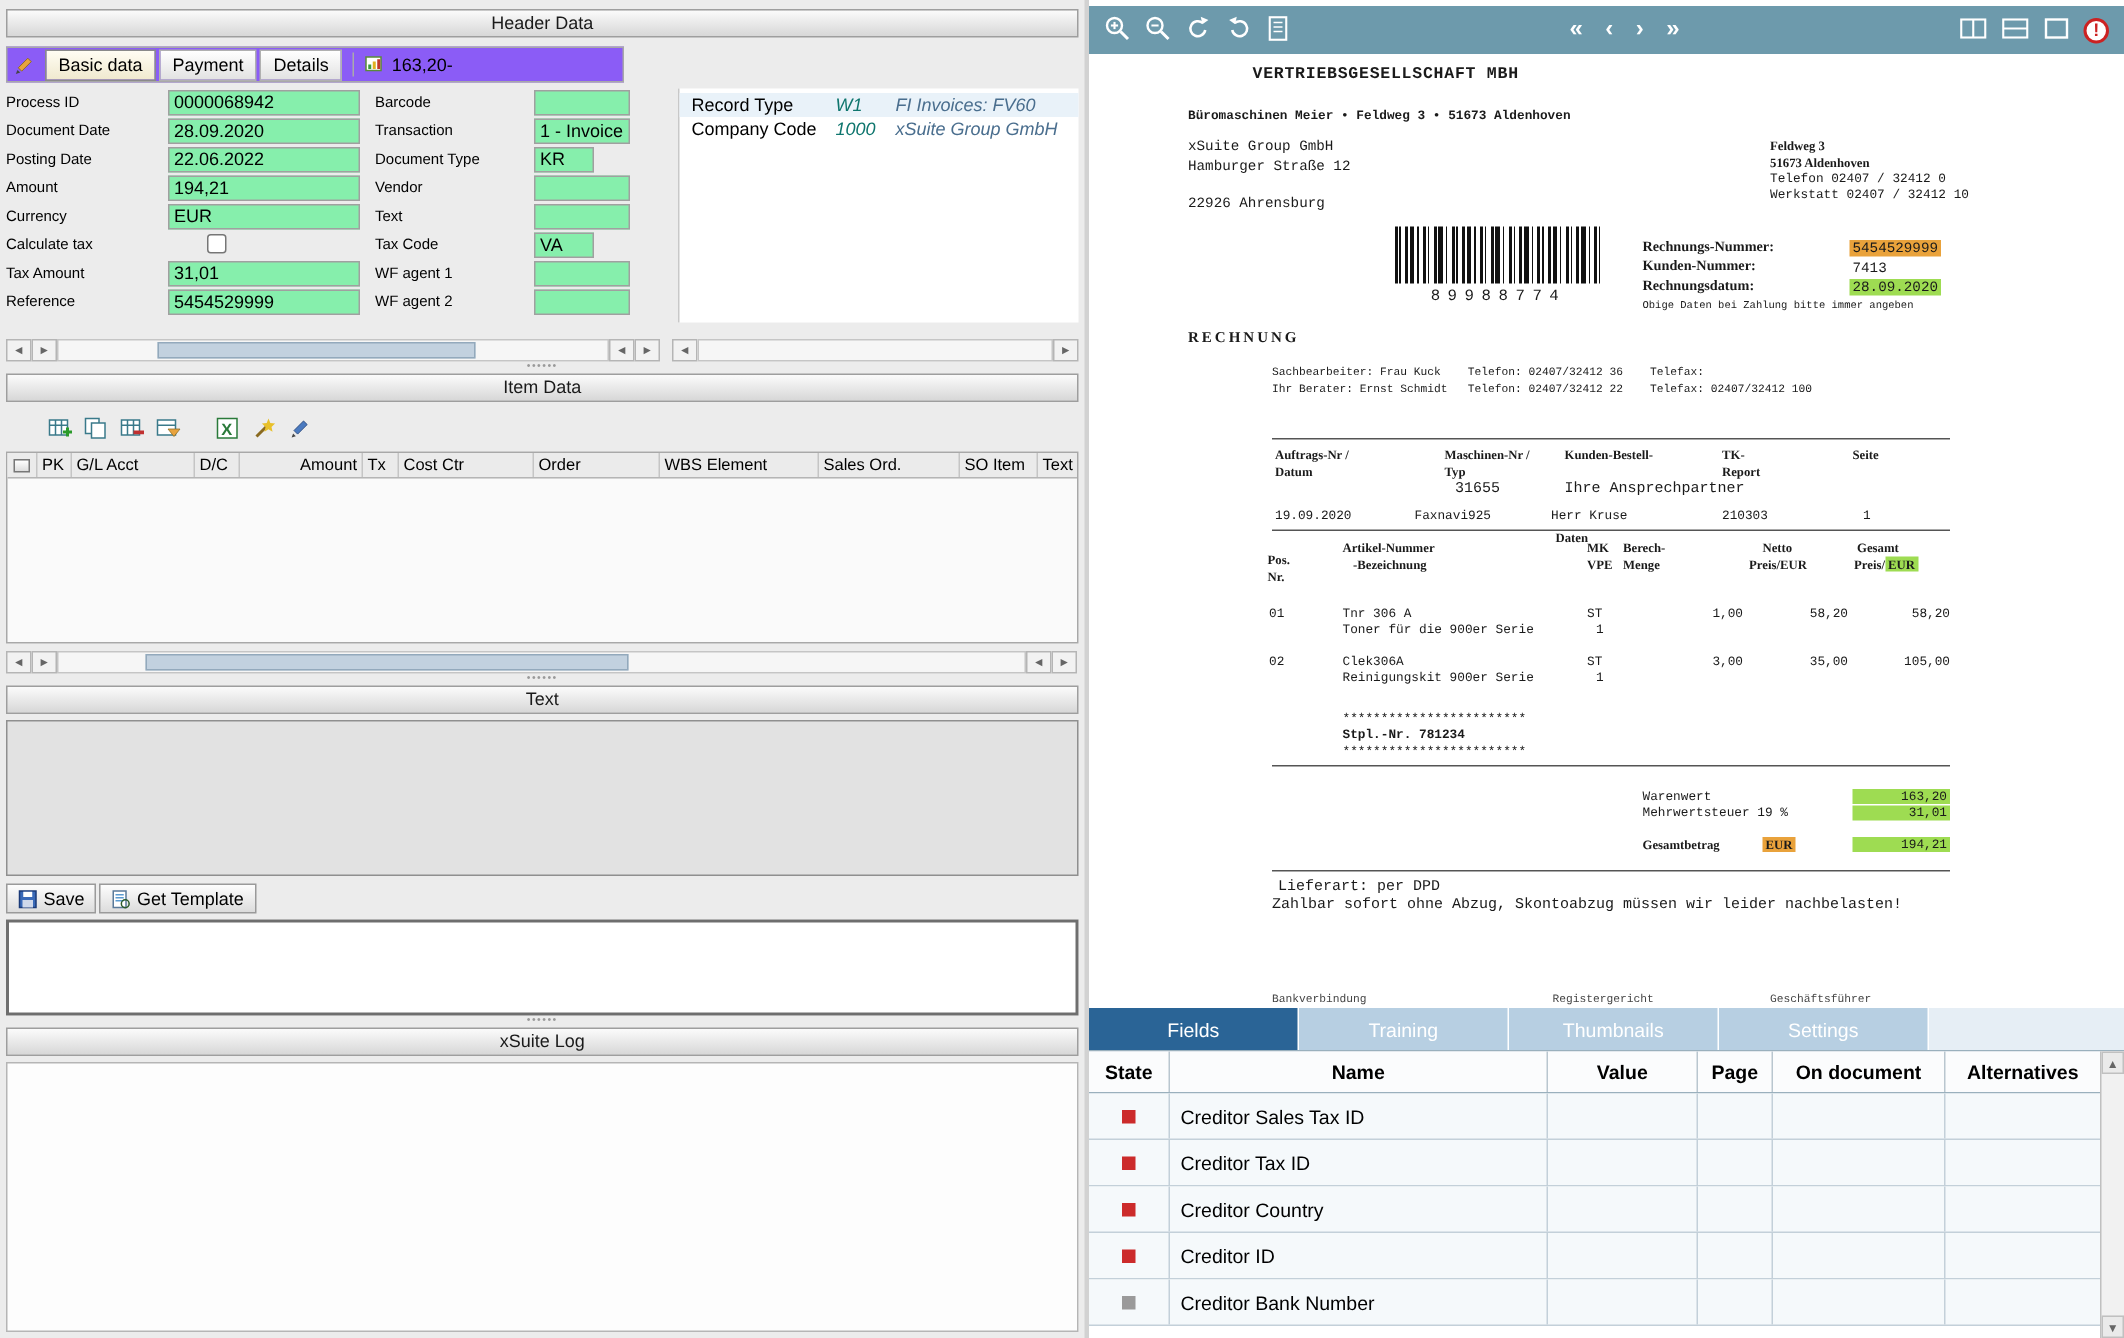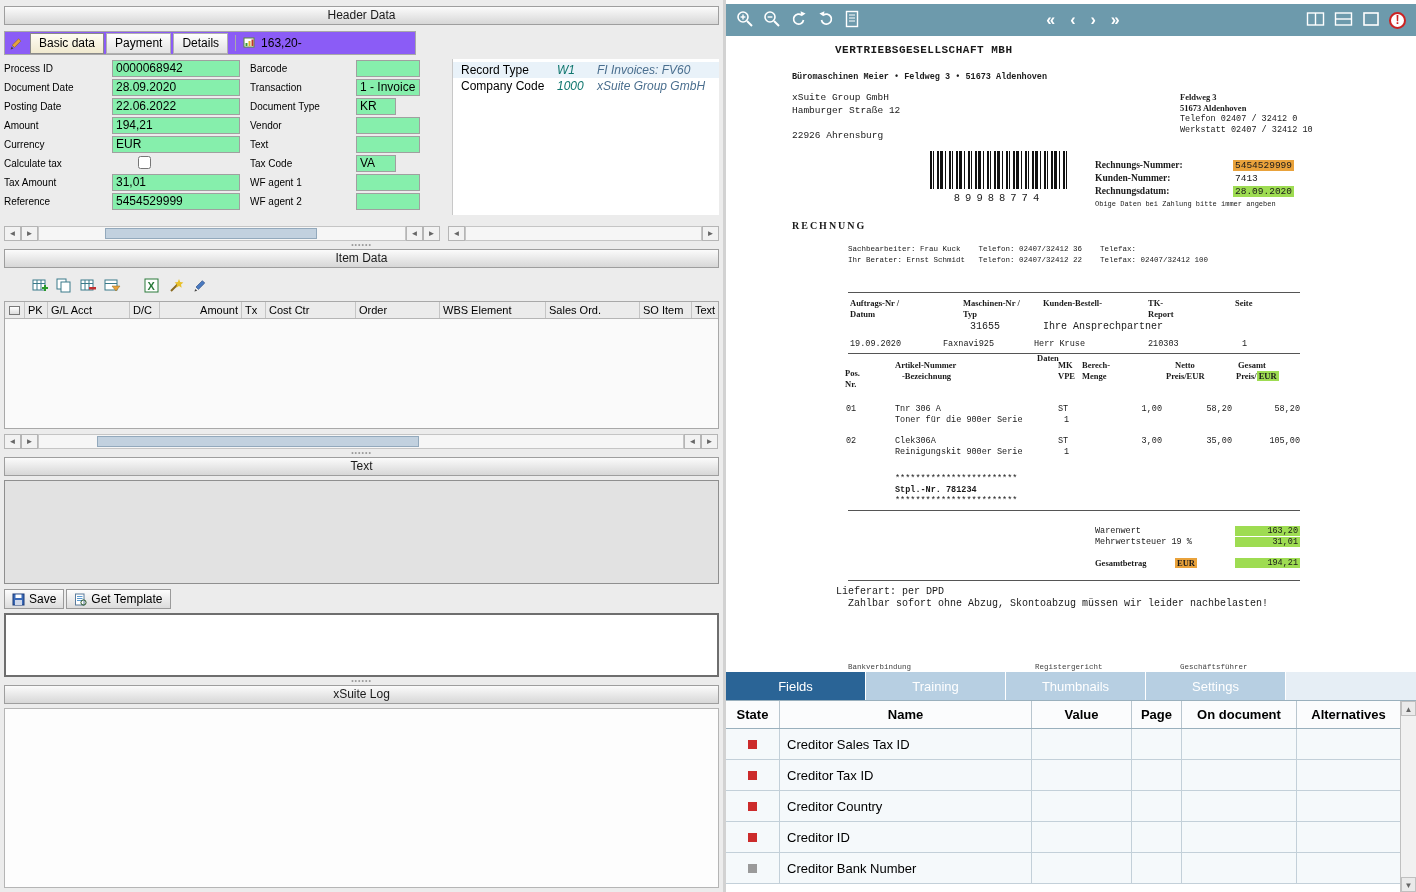--- a/index.html
+++ b/index.html
@@ -510,21 +510,21 @@
         <div class="dl ralign hl-g" style="left:445px;top:490px;width:65px;">163,20</div>
         <div class="dl" style="left:305px;top:501px;">Mehrwertsteuer 19 %</div>
         <div class="dl ralign hl-g" style="left:445px;top:501px;width:65px;">31,01</div>
 
         <div class="dl b" style="left:305px;top:522px;">Gesamtbetrag</div>
         <div class="dl b hl-o" style="left:385px;top:522px;">EUR</div>
         <div class="dl ralign hl-g" style="left:445px;top:522px;width:65px;">194,21</div>
 
         <div class="rule" style="top:544px;"></div>
 
-        <div class="dl f8" style="left:46px;top:550px;">Lieferart: per DPD</div>
+        <div class="dl f8" style="left:62px;top:550px;">Lieferart: per DPD</div>
         <div class="dl f8" style="left:58px;top:562px;">Zahlbar sofort ohne Abzug, Skontoabzug müssen wir leider nachbelasten!</div>
 
         <div class="dl f75" style="left:58px;top:627px;color:#444;">Bankverbindung</div>
         <div class="dl f75" style="left:245px;top:627px;color:#444;">Registergericht</div>
         <div class="dl f75" style="left:390px;top:627px;color:#444;">Geschäftsführer</div>
       </div>
     </div>
 
     <div class="vtabs">
       <div class="vtab active">Fields</div>

